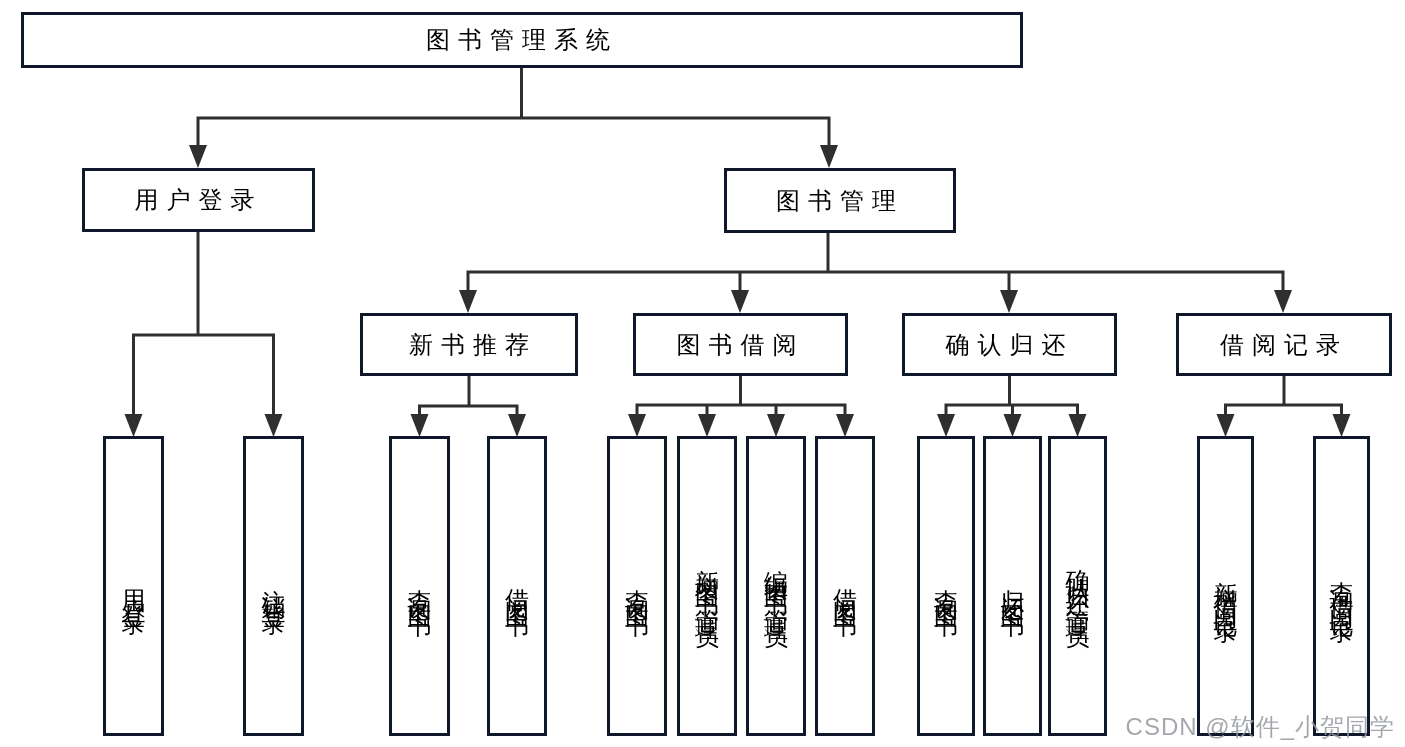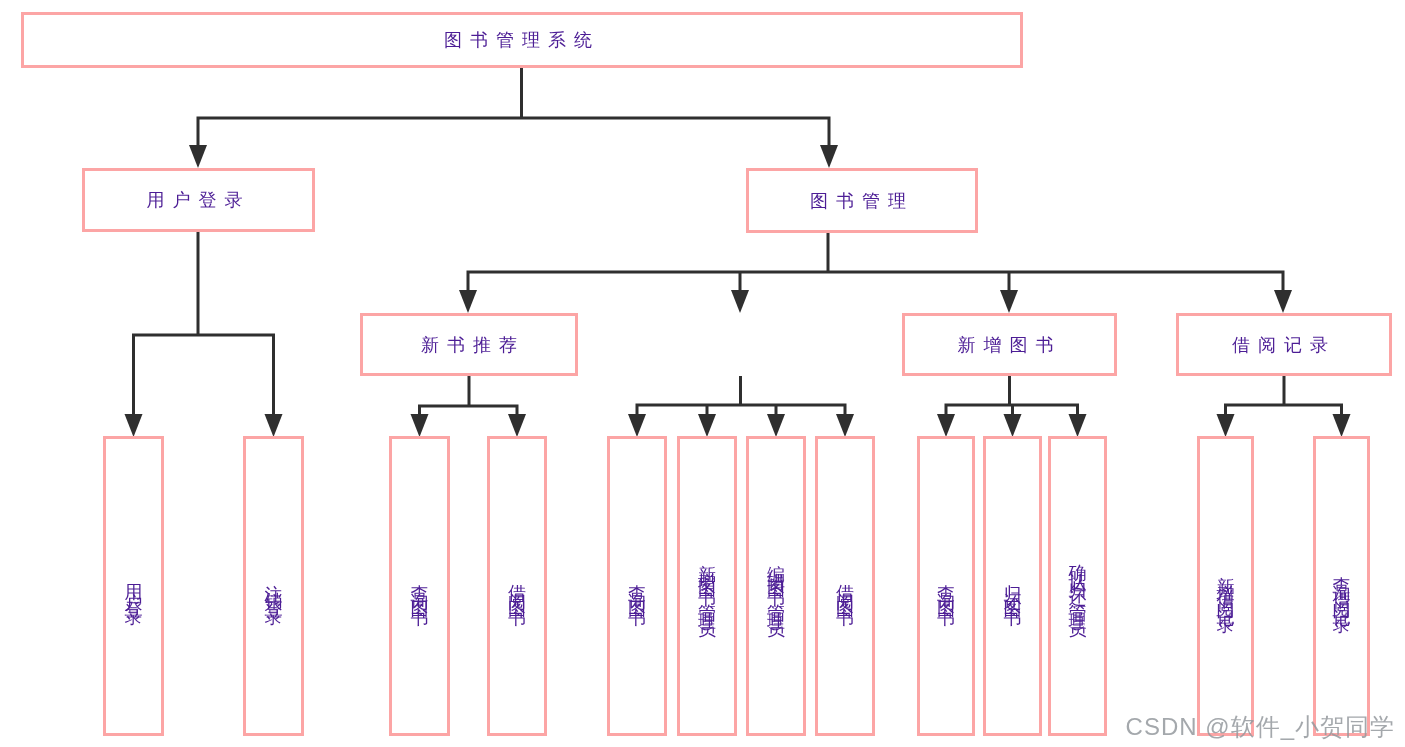--- a/index.html
+++ b/index.html
@@ -21,27 +21,27 @@
     stroke: #2f2f2f;
     stroke-width: 3;
   }
   #connectors polygon {
     fill: #2f2f2f;
     stroke: none;
   }
   .node {
     position: absolute;
     box-sizing: border-box;
-    border: 3px solid #fca5a5;
+    border: 3px solid #0f172a;
     background: #ffffff;
     display: flex;
     align-items: center;
     justify-content: center;
-    color: #4c1d95;
-    font-size: 18px;
+    color: #000000;
+    font-size: 24px;
     letter-spacing: 8px;
   }
   .node span { display: block; white-space: nowrap; }
   .vert span {
     writing-mode: vertical-lr;
     text-orientation: mixed;
     letter-spacing: 8px;
     white-space: normal;
     line-height: 1.0;
   }
@@ -108,29 +108,32 @@
     <polygon points="1332.5,414 1350.5,414 1341.5,437"></polygon>
   </svg>
 
   <div class="node" style="left:21px; top:12px; width:1002px; height:56px;">
     <span>图书管理系统</span>
   </div>
 
   <div class="node" style="left:82px; top:168px; width:233px; height:64px;">
     <span>用户登录</span>
   </div>
-  <div class="node" style="left:746px; top:168px; width:232px; height:65px;">
+  <div class="node" style="left:724px; top:168px; width:232px; height:65px;">
     <span>图书管理</span>
   </div>
 
   <div class="node" style="left:360px; top:313px; width:218px; height:63px;padding-left:8px;">
     <span>新书推荐</span>
   </div>
+  <div class="node" style="left:633px; top:313px; width:215px; height:63px;">
+    <span>图书借阅</span>
+  </div>
   <div class="node" style="left:902px; top:313px; width:215px; height:63px;">
-    <span>新增图书</span>
+    <span>确认归还</span>
   </div>
   <div class="node" style="left:1176px; top:313px; width:216px; height:63px;">
     <span>借阅记录</span>
   </div>
 
   <div class="node vert" style="left:103px; top:436px; width:61px; height:300px;">
     <span>用户登录</span>
   </div>
   <div class="node vert" style="left:243px; top:436px; width:61px; height:300px;">
     <span>注销登录</span>

